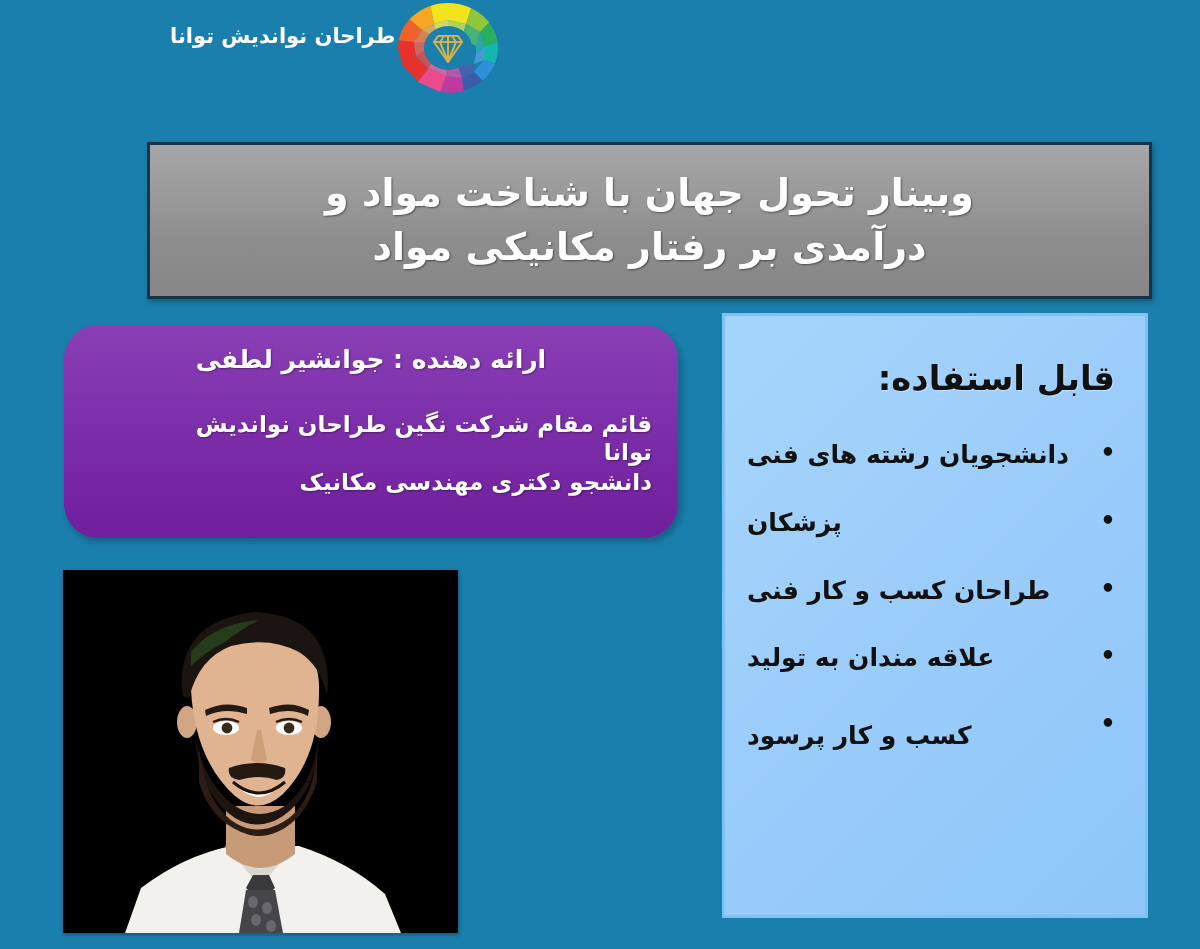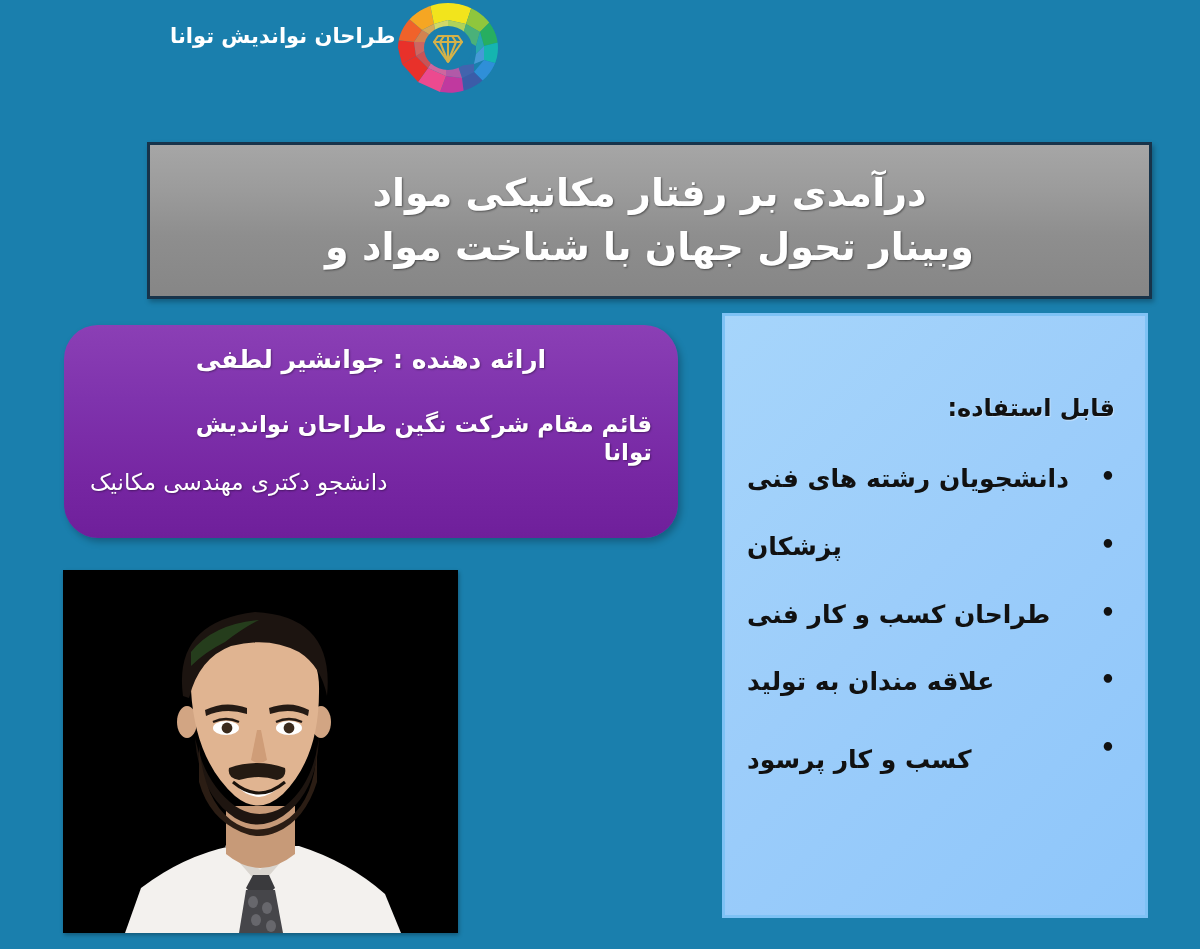--- a/index.html
+++ b/index.html
@@ -107,22 +107,22 @@
     font-size: 23px;
     font-weight: bold;
     text-align: right;
     margin-top: 36px;
     line-height: 1.22;
     text-shadow: 1px 1px 2px rgba(0,0,0,0.35);
   }
   .presenter-line3 {
     color: #ffffff;
     font-size: 23px;
-    font-weight: normal;
-    text-align: left;
+    font-weight: bold;
+    text-align: right;
     margin-top: 2px;
     line-height: 1.22;
     text-shadow: 1px 1px 2px rgba(0,0,0,0.35);
   }
 
   
   .portrait {
     position: absolute;
     left: 63px;
     top: 570px;
@@ -142,27 +142,26 @@
     width: 426px;
     height: 605px;
     box-sizing: border-box;
     border: 3px solid #7ec2f5;
     background: linear-gradient(135deg, #a6d5fb 0%, #9ccdfa 45%, #8ec6fa 100%);
     padding: 42px 24px 16px 18px;
     direction: rtl;
   }
   .audience-heading {
     color: #111111;
-    font-size: 24px;
+    font-size: 34px;
     font-weight: bold;
     text-align: right;
     padding-right: 6px;
     margin-bottom: 40px;
     text-shadow: 1px 1px 1px rgba(255,255,255,0.4);
-    margin-top: 36px;
   }
   .audience-list {
     list-style: none;
     margin: 0;
     padding: 0;
   }
   .audience-item {
     display: flex;
     flex-direction: row;
     align-items: flex-start;
@@ -245,22 +244,22 @@
             <line x1="44" y1="40" x2="52" y2="60"></line>
             <line x1="52" y1="40" x2="52" y2="60"></line>
             <line x1="60" y1="40" x2="52" y2="60"></line>
           </g>
         </g>
       </svg>
     </div>
   </div>
 
   <div class="title-box">
+    <div class="title-line">وبینار تحول جهان با شناخت مواد  و</div>
     <div class="title-line">درآمدی بر رفتار مکانیکی مواد</div>
-    <div class="title-line">وبینار تحول جهان با شناخت مواد  و</div>
   </div>
 
   <div class="presenter-card">
     <div class="presenter-line1">ارائه دهنده : جوانشیر لطفی</div>
     <div class="presenter-line2">
       <span>قائم مقام شرکت نگین طراحان نواندیش</span><br>
       <span>توانا</span>
     </div>
     <div class="presenter-line3">دانشجو دکتری مهندسی مکانیک</div>
   </div>

